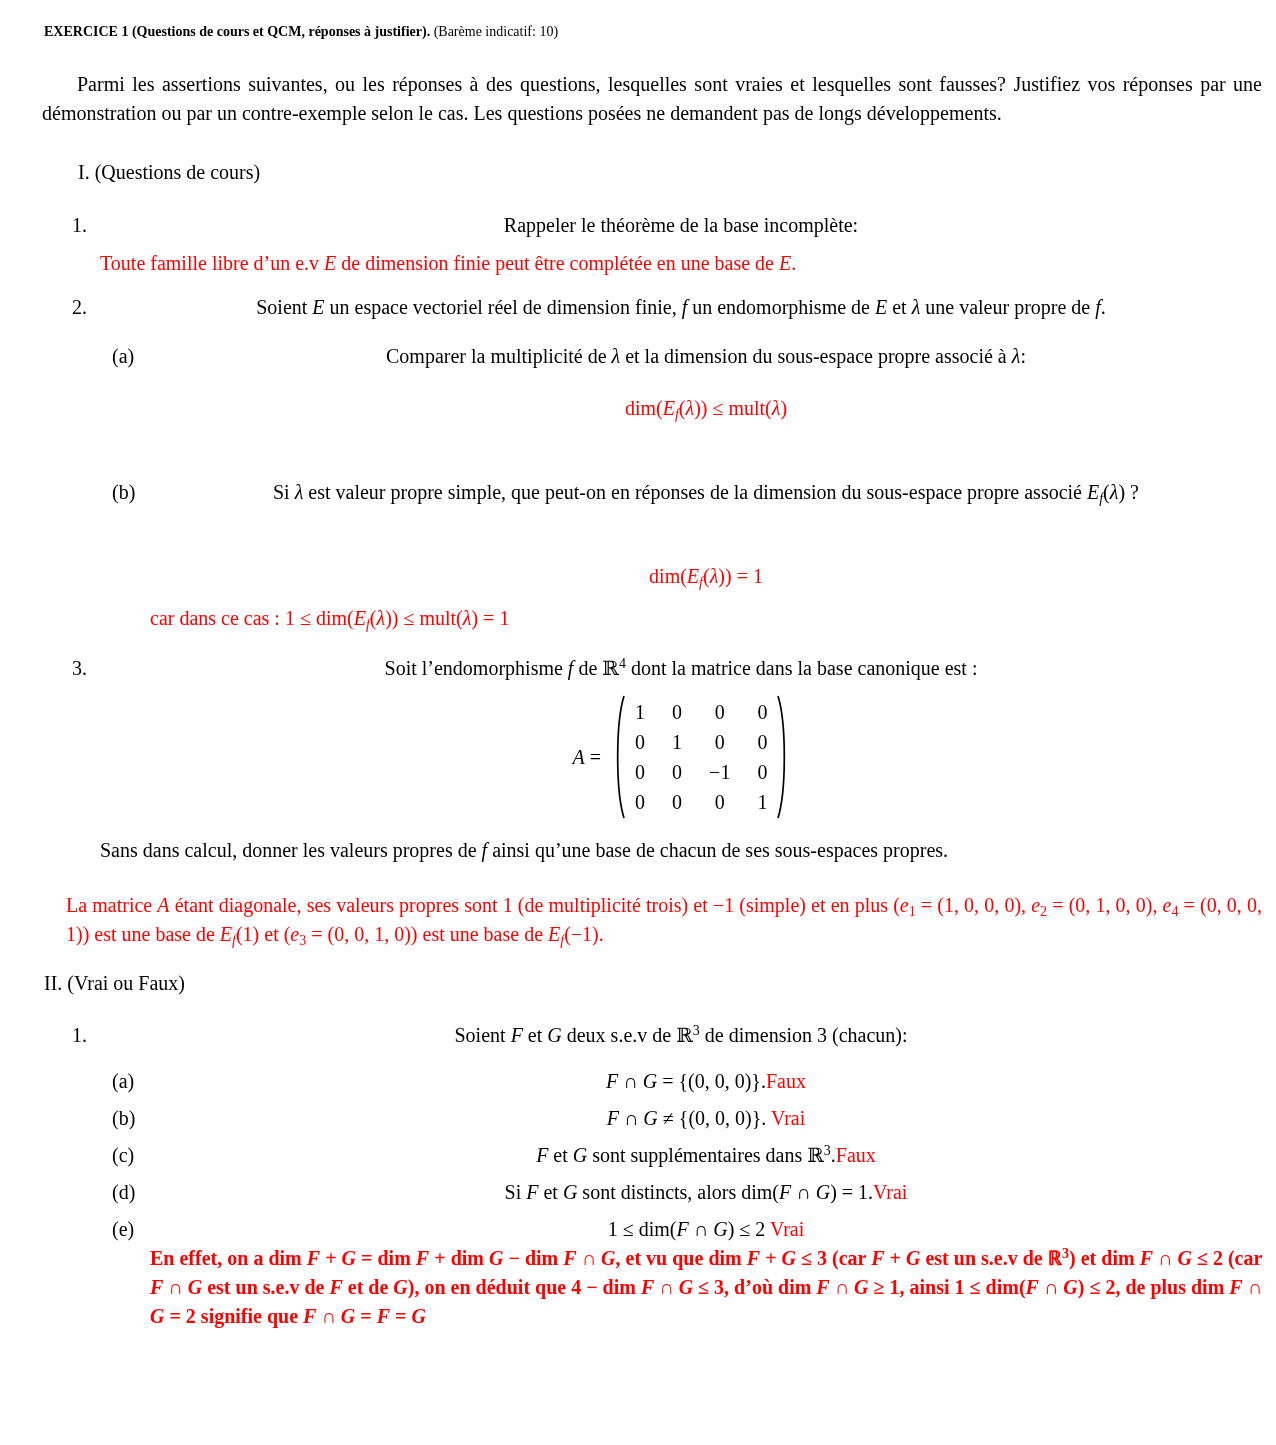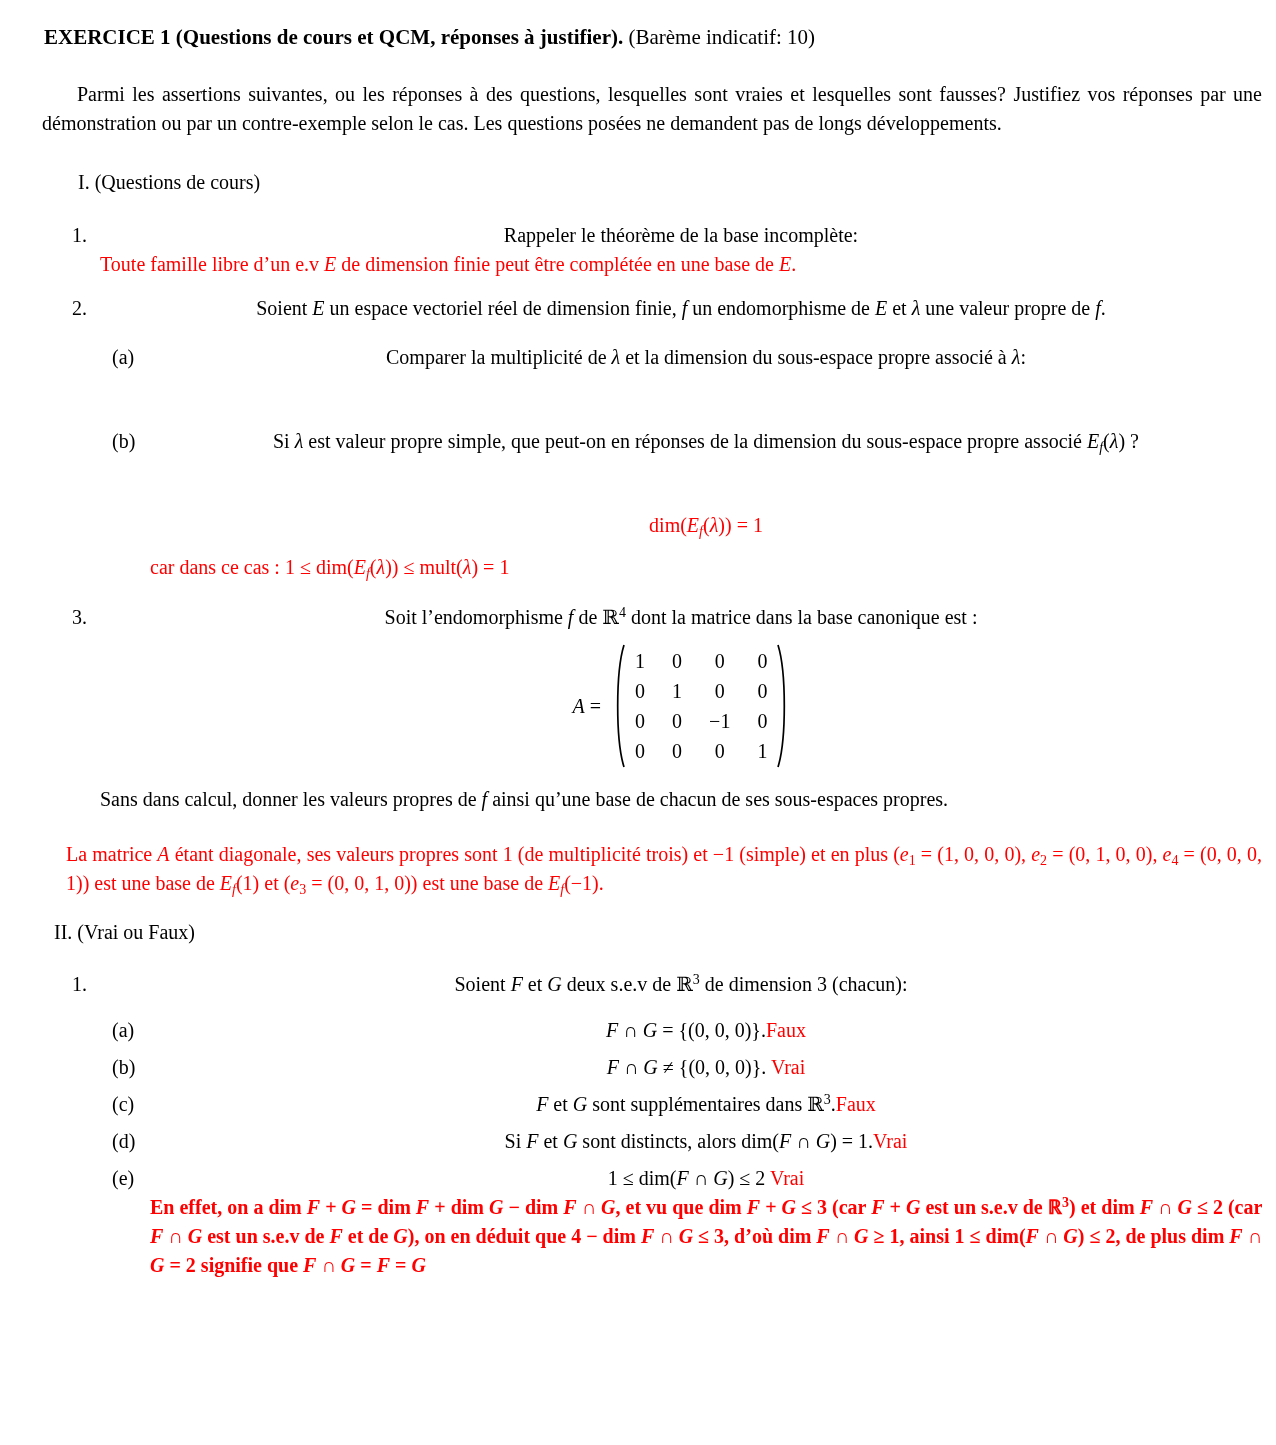--- a/index.html
+++ b/index.html
@@ -13,26 +13,26 @@
     width:1276px;height:1445px;
     box-sizing:border-box;
     background:var(--paper);
     color:var(--ink);
     font-family:"Liberation Serif","DejaVu Serif",serif;
     font-size:20px;line-height:1.45;
     padding:22px 14px 0 42px;
     overflow:hidden;
   }
   .block{margin:0;}
-  .title{font-size:21px;margin-left:2px;}
+  .title{font-size:14px;margin-left:2px;}
   .intro{margin-top:28px;text-align:justify;text-indent:35px;}
   
   .sec{margin-top:30px;}
   .sec1{margin-left:36px;}
-  .sec2{margin-left:12px;margin-top:20px;}
+  .sec2{margin-left:2px;margin-top:20px;}
   
   .row{display:flex;}
   .l1{margin-left:30px;}
   .num{flex:0 0 28px;}
   
   .l2{margin-left:70px;}
   .lab{flex:0 0 38px;}
   .qtext{flex:1;min-width:0;text-align:center;}
   
   .in1t{margin-left:58px;}   
@@ -40,21 +40,21 @@
   .red{color:var(--red);}
   .just{text-align:justify;}
   .formula{margin-left:108px;text-align:center;}
   
   .f-b{font-weight:bold;}
   .f-i{font-style:italic;}
   .f-d{font-size:70%;vertical-align:-0.28em;line-height:0;}
   .f-u{font-size:70%;vertical-align:0.52em;line-height:0;}
   
   .sp-q1{margin-top:24px;}
-  .sp-ans1{}
+  .sp-ans1{margin-top:9px;}
   .sp-q2{margin-top:15px;}
   .sp-q2a{margin-top:20px;}
   .sp-fa{margin-top:23px;}
   .sp-q2b{margin-top:55px;}
   .sp-fb{margin-top:55px;}
   .sp-note{margin-top:13px;}
   .sp-q3{margin-top:21px;}
   .sp-mat{margin-top:10px;}
   .sp-prompt{margin-top:15px;}
   .sp-ans3{margin-top:26px;margin-left:24px;}
@@ -94,20 +94,21 @@
 
   <div class="block row l1 sp-q2">
     <span class="num">2.</span>
     <div class="qtext"><span>Soient </span><span class="f-i">E</span><span> un espace vectoriel réel de dimension finie, </span><span class="f-i">f</span><span> un endomorphisme de </span><span class="f-i">E</span><span> et </span><span class="f-i">λ</span><span> une valeur propre de </span><span class="f-i">f</span><span>.</span></div>
   </div>
 
   <div class="block row l2 sp-q2a">
     <span class="lab">(a)</span>
     <div class="qtext"><span>Comparer la multiplicité de </span><span class="f-i">λ</span><span> et la dimension du sous-espace propre associé à </span><span class="f-i">λ</span><span>:</span></div>
   </div>
+  <div class="block formula red sp-fa"><span>dim(</span><span class="f-i">E</span><span class="f-i f-d">f</span><span>(</span><span class="f-i">λ</span><span>)) ≤ mult(</span><span class="f-i">λ</span><span>)</span></div>
 
   <div class="block row l2 sp-q2b">
     <span class="lab">(b)</span>
     <div class="qtext"><span>Si </span><span class="f-i">λ</span><span> est valeur propre simple, que peut-on en réponses de la dimension du sous-espace propre associé </span><span class="f-i">E</span><span class="f-i f-d">f</span><span>(</span><span class="f-i">λ</span><span>) ?</span></div>
   </div>
   <div class="block formula red sp-fb"><span>dim(</span><span class="f-i">E</span><span class="f-i f-d">f</span><span>(</span><span class="f-i">λ</span><span>)) = 1</span></div>
   <div class="block in2t red sp-note"><span>car dans ce cas : 1 ≤ dim(</span><span class="f-i">E</span><span class="f-i f-d">f</span><span>(</span><span class="f-i">λ</span><span>)) ≤ mult(</span><span class="f-i">λ</span><span>) = 1</span></div>
 
   <div class="block row l1 sp-q3">
     <span class="num">3.</span>

